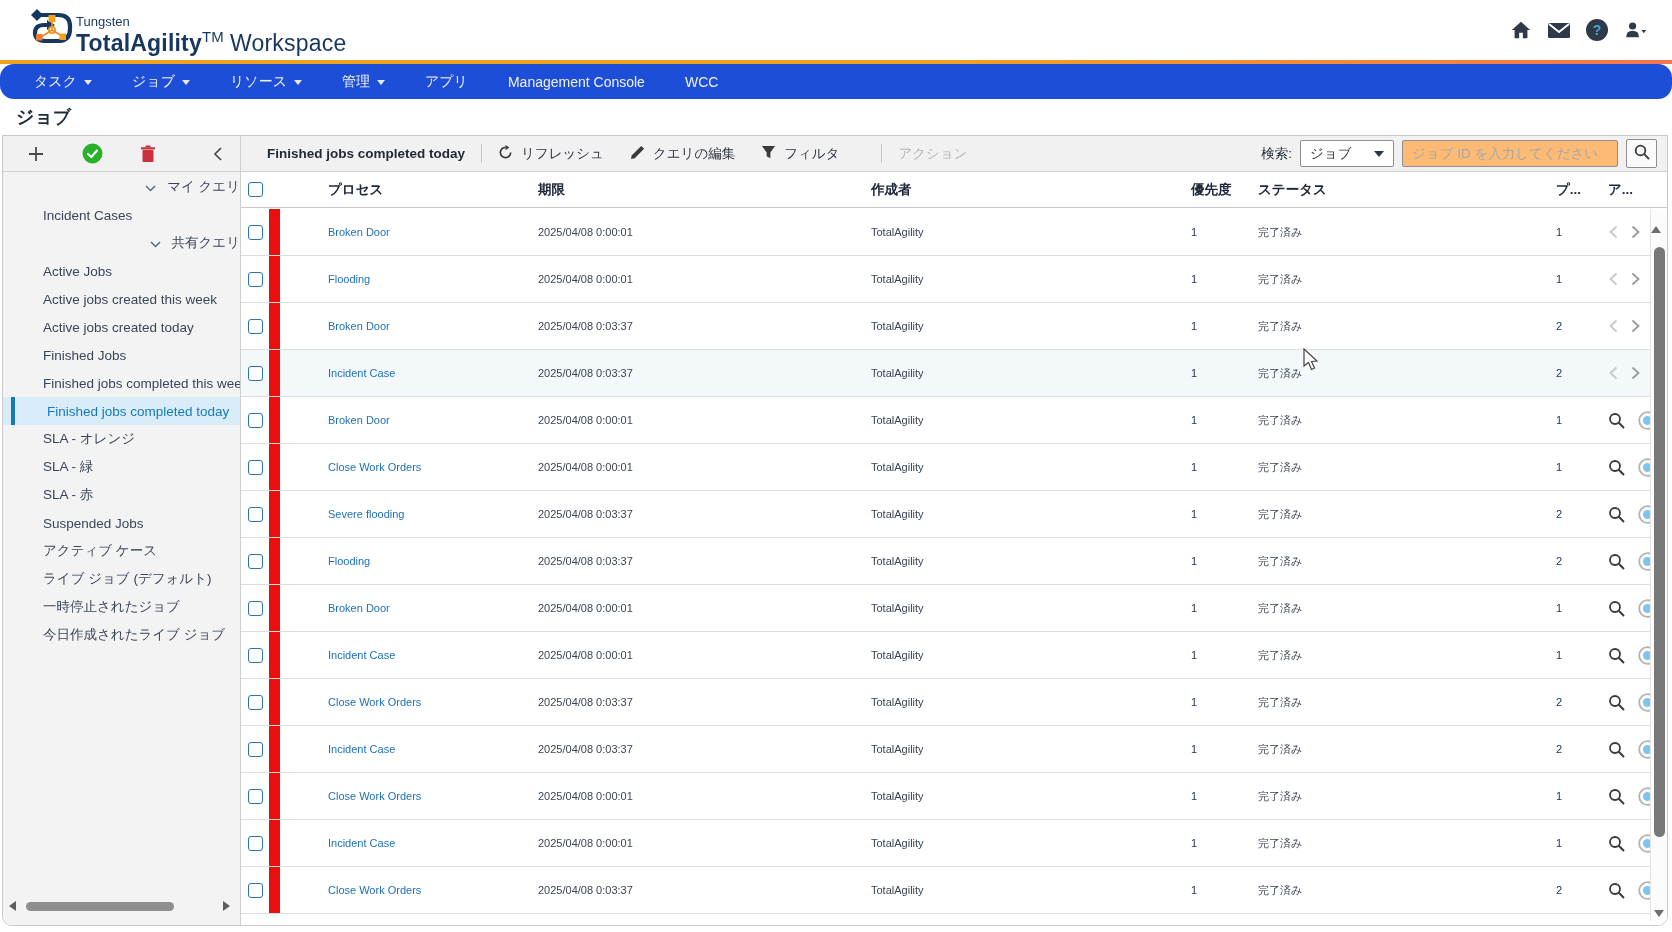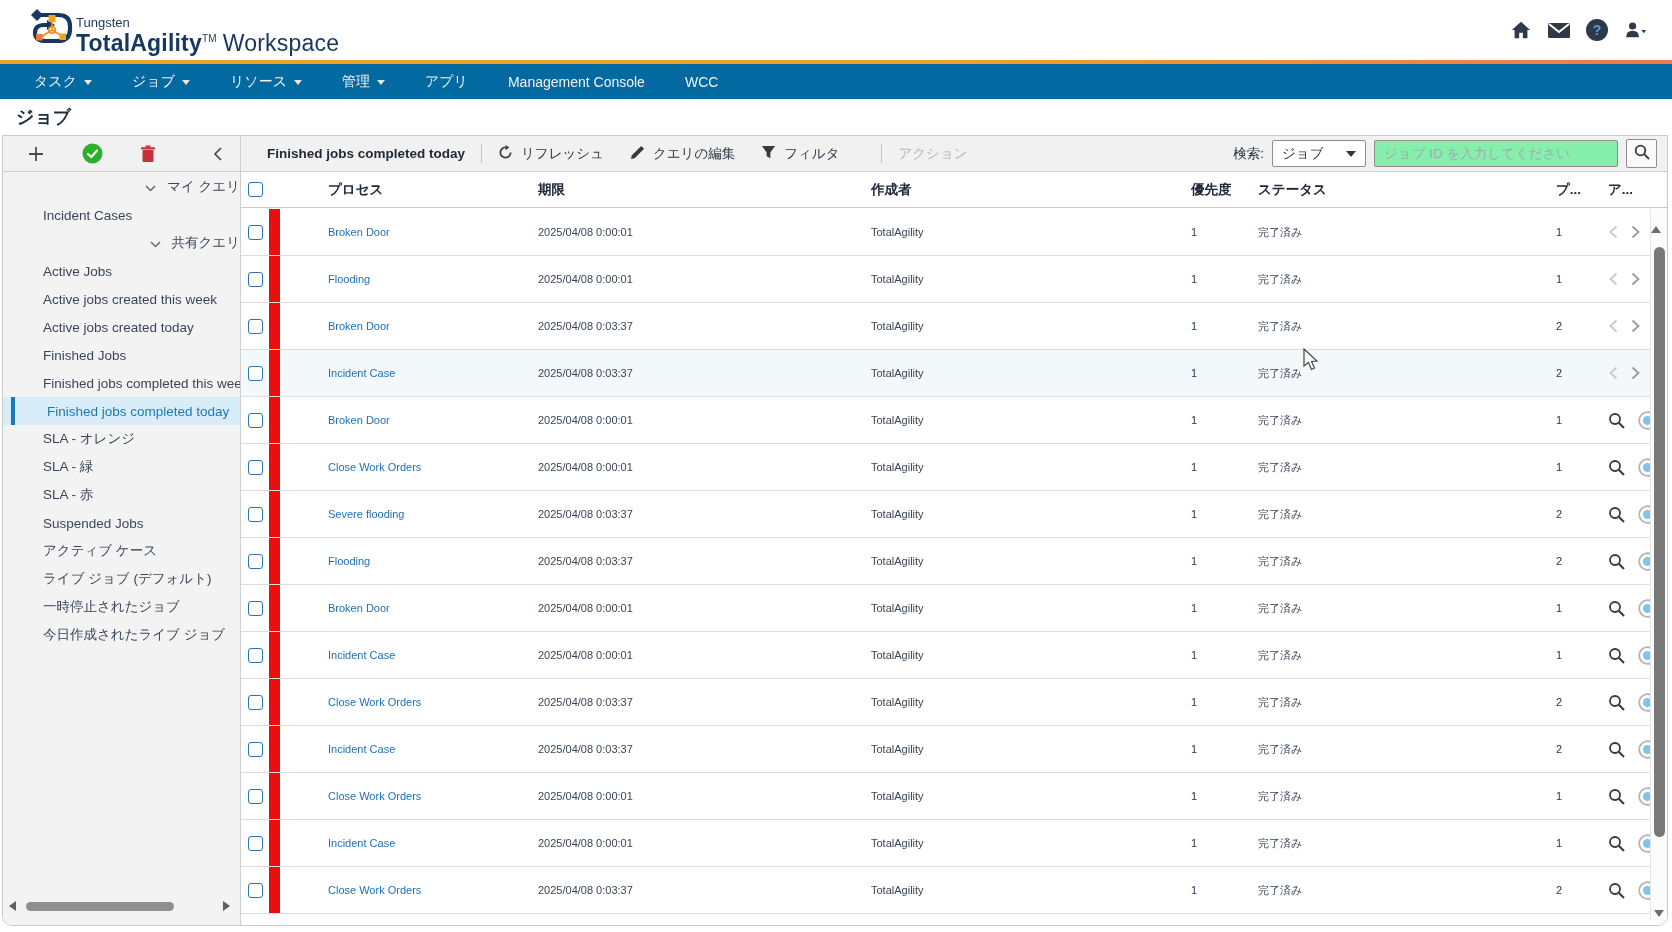--- a/index.html
+++ b/index.html
@@ -7,30 +7,30 @@
     font-family:"Liberation Sans","DejaVu Sans",sans-serif; background:#fff; }
   .app { position:relative; width:1672px; height:932px; overflow:hidden; }
 
   
   .topbar { position:absolute; top:0; left:0; right:0; height:60px; background:#fff; }
   .logo-area { position:absolute; left:24px; top:6px; display:flex; align-items:flex-end; gap:0; }
   .logo-text { display:flex; flex-direction:column; line-height:1.1; padding-top:3px; }
   .brand-company { font-size:13px; color:#16375f; }
   .brand-line { font-size:23px; color:#16375f; letter-spacing:0.2px; }
   .brand-product { font-weight:700; }
-  .brand-tm { font-size:10px; vertical-align:super; font-weight:400; }
+  .brand-tm { font-size:15px; vertical-align:super; font-weight:400; }
   .brand-ws { font-weight:400; margin-left:6px; }
   .topbar-icons { position:absolute; right:25px; top:18px; display:flex; align-items:center; gap:14px; }
   .tb-icon { width:24px; height:24px; display:flex; align-items:center; justify-content:center; cursor:pointer; }
   .accent-line { position:absolute; top:60px; left:0; right:0; height:4px;
     background:linear-gradient(90deg,#f0a31f 0%,#f0a31f 55%,#f4764f 100%); }
 
   
-  .navbar { position:absolute; top:64px; left:0; right:0; height:35px; background:#0369a1;
-    display:flex; align-items:stretch; padding-left:14px; }
+  .navbar { position:absolute; top:64px; left:0; right:0; height:35px; background:#1d4ed8;
+    display:flex; align-items:stretch; padding-left:14px;border-radius:14px; }
   .nav-item { color:#f2f2f2; font-size:14px; padding:0 20px; display:flex; align-items:center; gap:7px; cursor:pointer; white-space:nowrap; }
   .nav-caret { width:0; height:0; border-left:4px solid transparent; border-right:4px solid transparent; border-top:5px solid #e8e8e8; margin-top:2px; }
 
   
   .page-title-row { position:absolute; top:99px; left:0; right:0; height:36px; display:flex; align-items:center; padding-left:16px; }
   .page-title { font-size:18px; font-weight:700; color:#1d2b3a; }
 
   
   .content { position:absolute; top:135px; left:2px; right:4px; bottom:6px;
     border:1px solid #c9c9c9; border-radius:0 0 10px 10px; overflow:hidden; background:#fff; }
@@ -60,21 +60,21 @@
   .main { position:absolute; left:238px; top:0; right:0; bottom:0; background:#fff; }
   .main-toolbar { height:36px; background:#f1f1f1; border-bottom:1px solid #cfcfcf; display:flex; align-items:center; padding:0 10px 0 26px; font-size:13.5px; color:#333; }
   .query-title { font-weight:700; color:#222a35; white-space:nowrap; }
   .tb-sep { width:1px; height:19px; background:#c6c6c6; margin:0 16px; }
   .tool-btn { display:flex; align-items:center; gap:8px; color:#2e3542; margin-right:26px; cursor:pointer; white-space:nowrap; }
   .tool-disabled { color:#b5b5b5; cursor:default; white-space:nowrap; }
   .search-area { margin-left:auto; display:flex; align-items:center; gap:8px; }
   .search-lbl { color:#1f2733; }
   .search-select { width:94px; height:27px; border:1px solid #8e8e8e; background:#fff; display:flex; align-items:center; justify-content:space-between; padding:0 9px; cursor:pointer; color:#2e3542; border-radius:2px; }
   .sel-caret { width:0; height:0; border-left:5px solid transparent; border-right:5px solid transparent; border-top:6px solid #2e3542; }
-  .search-input { width:244px; height:27px; border:1px solid #8e8e8e; background:#86efac; padding:0 9px; font-size:13.5px; color:#333; border-radius:2px; font-family:inherit; }
+  .search-input { width:216px; height:27px; border:1px solid #8e8e8e; background:#fdba74; padding:0 9px; font-size:13.5px; color:#333; border-radius:2px; font-family:inherit; }
   .search-input::placeholder { color:#a2a8af; }
   .search-btn { width:31px; height:29px; border:1px solid #8e8e8e; background:#fafafa; display:flex; align-items:center; justify-content:center; cursor:pointer; border-radius:2px; }
 
   
   .thead { height:36px; display:flex; align-items:center; border-bottom:1px solid #c9c9c9; background:#fff; font-weight:700; color:#20293a; font-size:13.5px; }
   .tbody { position:absolute; top:73px; left:0; right:17px; bottom:0; overflow:hidden; }
   .trow { height:47px; display:flex; align-items:center; border-bottom:1px solid #dedede; font-size:11px; color:#3a4554; background:#fff; cursor:default; }
   .trow.hover { background:#f3f8fb; }
   .cell { overflow:hidden; white-space:nowrap; }
   .c-check   { flex:0 0 28px; display:flex; justify-content:center; align-items:center; }

